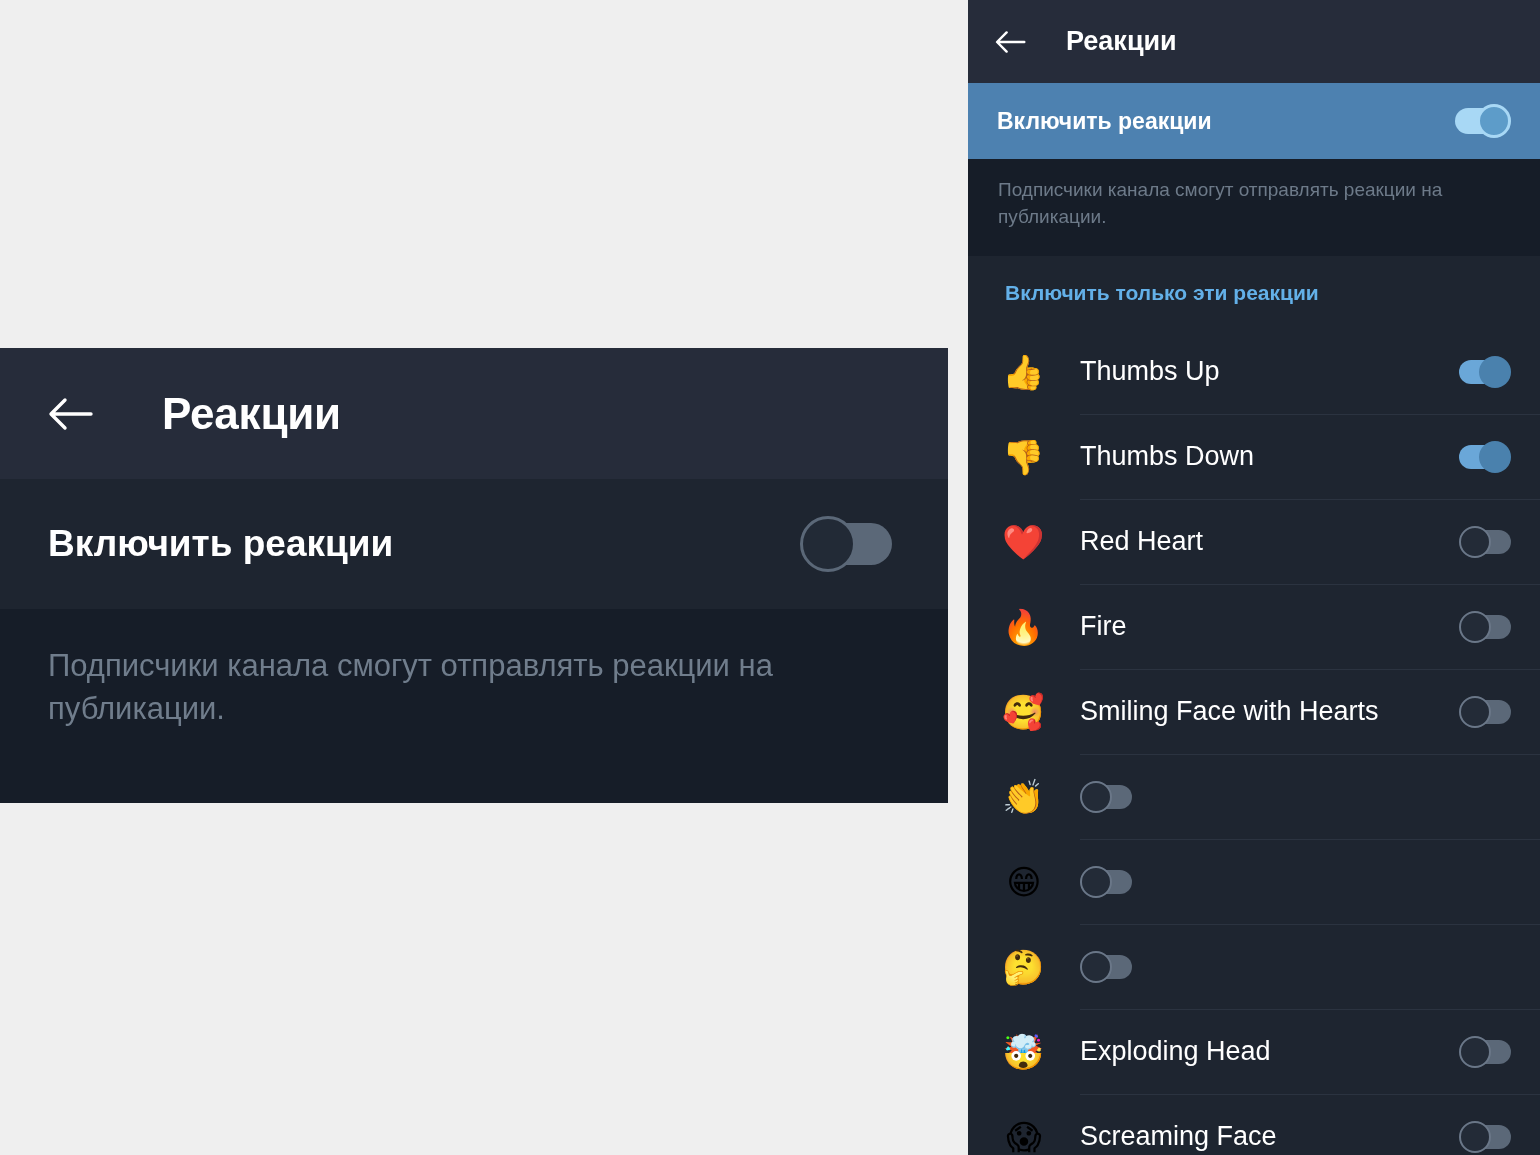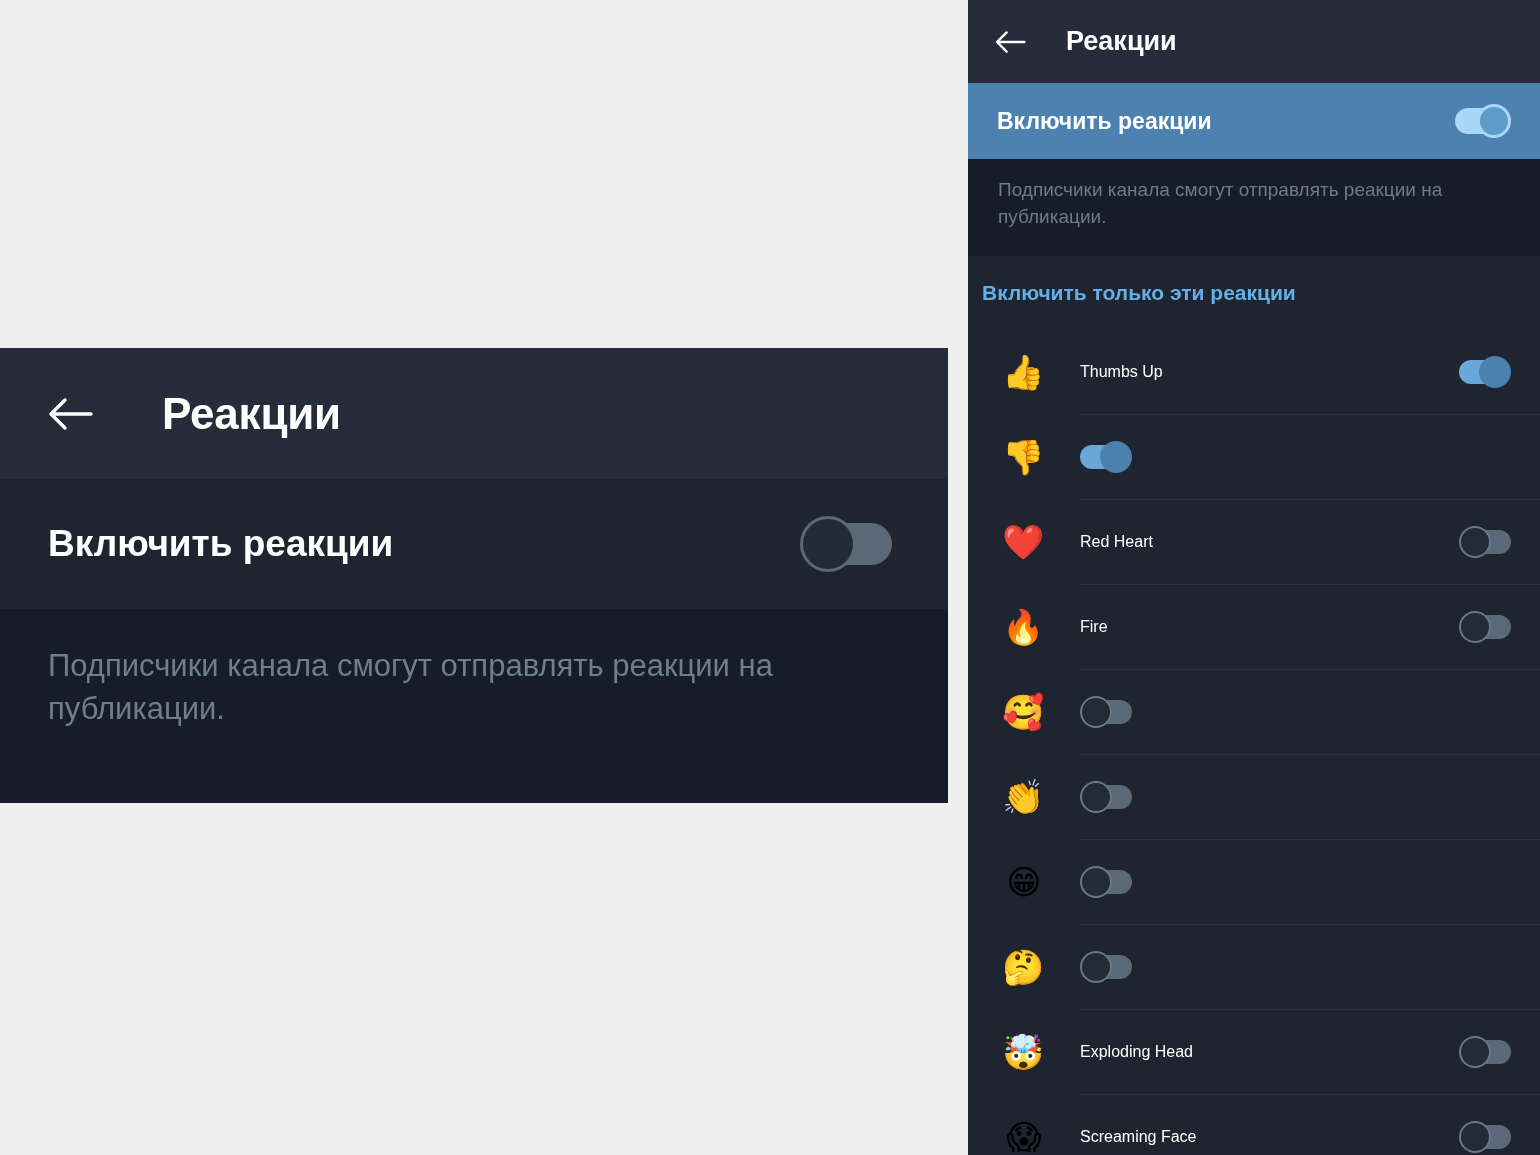--- a/index.html
+++ b/index.html
@@ -141,21 +141,21 @@
     font-size: 19px;
     line-height: 1.4;
     color: #6d7a89;
   }
 
   #right-panel .section-header {
     height: 73px;
     background: #1e2530;
     display: flex;
     align-items: center;
-    padding-left: 14px;
+    padding-left: 37px;
   }
 
   #right-panel .section-header-text {
     font-size: 21px;
     font-weight: bold;
     color: #63b0e8;
   }
 
   #right-panel .reaction-list {
     background: #1e2530;
@@ -174,21 +174,21 @@
     width: 112px;
     flex: 0 0 112px;
     text-align: center;
     font-size: 34px;
     line-height: 1;
     font-family: "DejaVu Sans", sans-serif;
   }
 
   .reaction-label {
     flex: 1 1 auto;
-    font-size: 16px;
+    font-size: 27px;
     color: #ffffff;
   }
 
   .reaction-row .row-sep {
     position: absolute;
     left: 112px;
     right: 0;
     top: 0;
     height: 1px;
     background: #2b3340;
@@ -315,20 +315,21 @@
         <span class="reaction-emoji">👍</span>
         <span class="reaction-label">Thumbs Up</span>
         <span class="toggle sm on">
           <span class="track"></span>
           <span class="knob"></span>
         </span>
       </div>
       <div class="reaction-row">
         <span class="row-sep"></span>
         <span class="reaction-emoji">👎</span>
+        <span class="reaction-label">Thumbs Down</span>
         <span class="toggle sm on">
           <span class="track"></span>
           <span class="knob"></span>
         </span>
       </div>
       <div class="reaction-row">
         <span class="row-sep"></span>
         <span class="reaction-emoji">❤️</span>
         <span class="reaction-label">Red Heart</span>
         <span class="toggle sm off">
@@ -341,20 +342,21 @@
         <span class="reaction-emoji">🔥</span>
         <span class="reaction-label">Fire</span>
         <span class="toggle sm off">
           <span class="track"></span>
           <span class="knob"></span>
         </span>
       </div>
       <div class="reaction-row">
         <span class="row-sep"></span>
         <span class="reaction-emoji">🥰</span>
+        <span class="reaction-label">Smiling Face with Hearts</span>
         <span class="toggle sm off">
           <span class="track"></span>
           <span class="knob"></span>
         </span>
       </div>
       <div class="reaction-row">
         <span class="row-sep"></span>
         <span class="reaction-emoji">👏</span>
         <span class="toggle sm off">
           <span class="track"></span>

